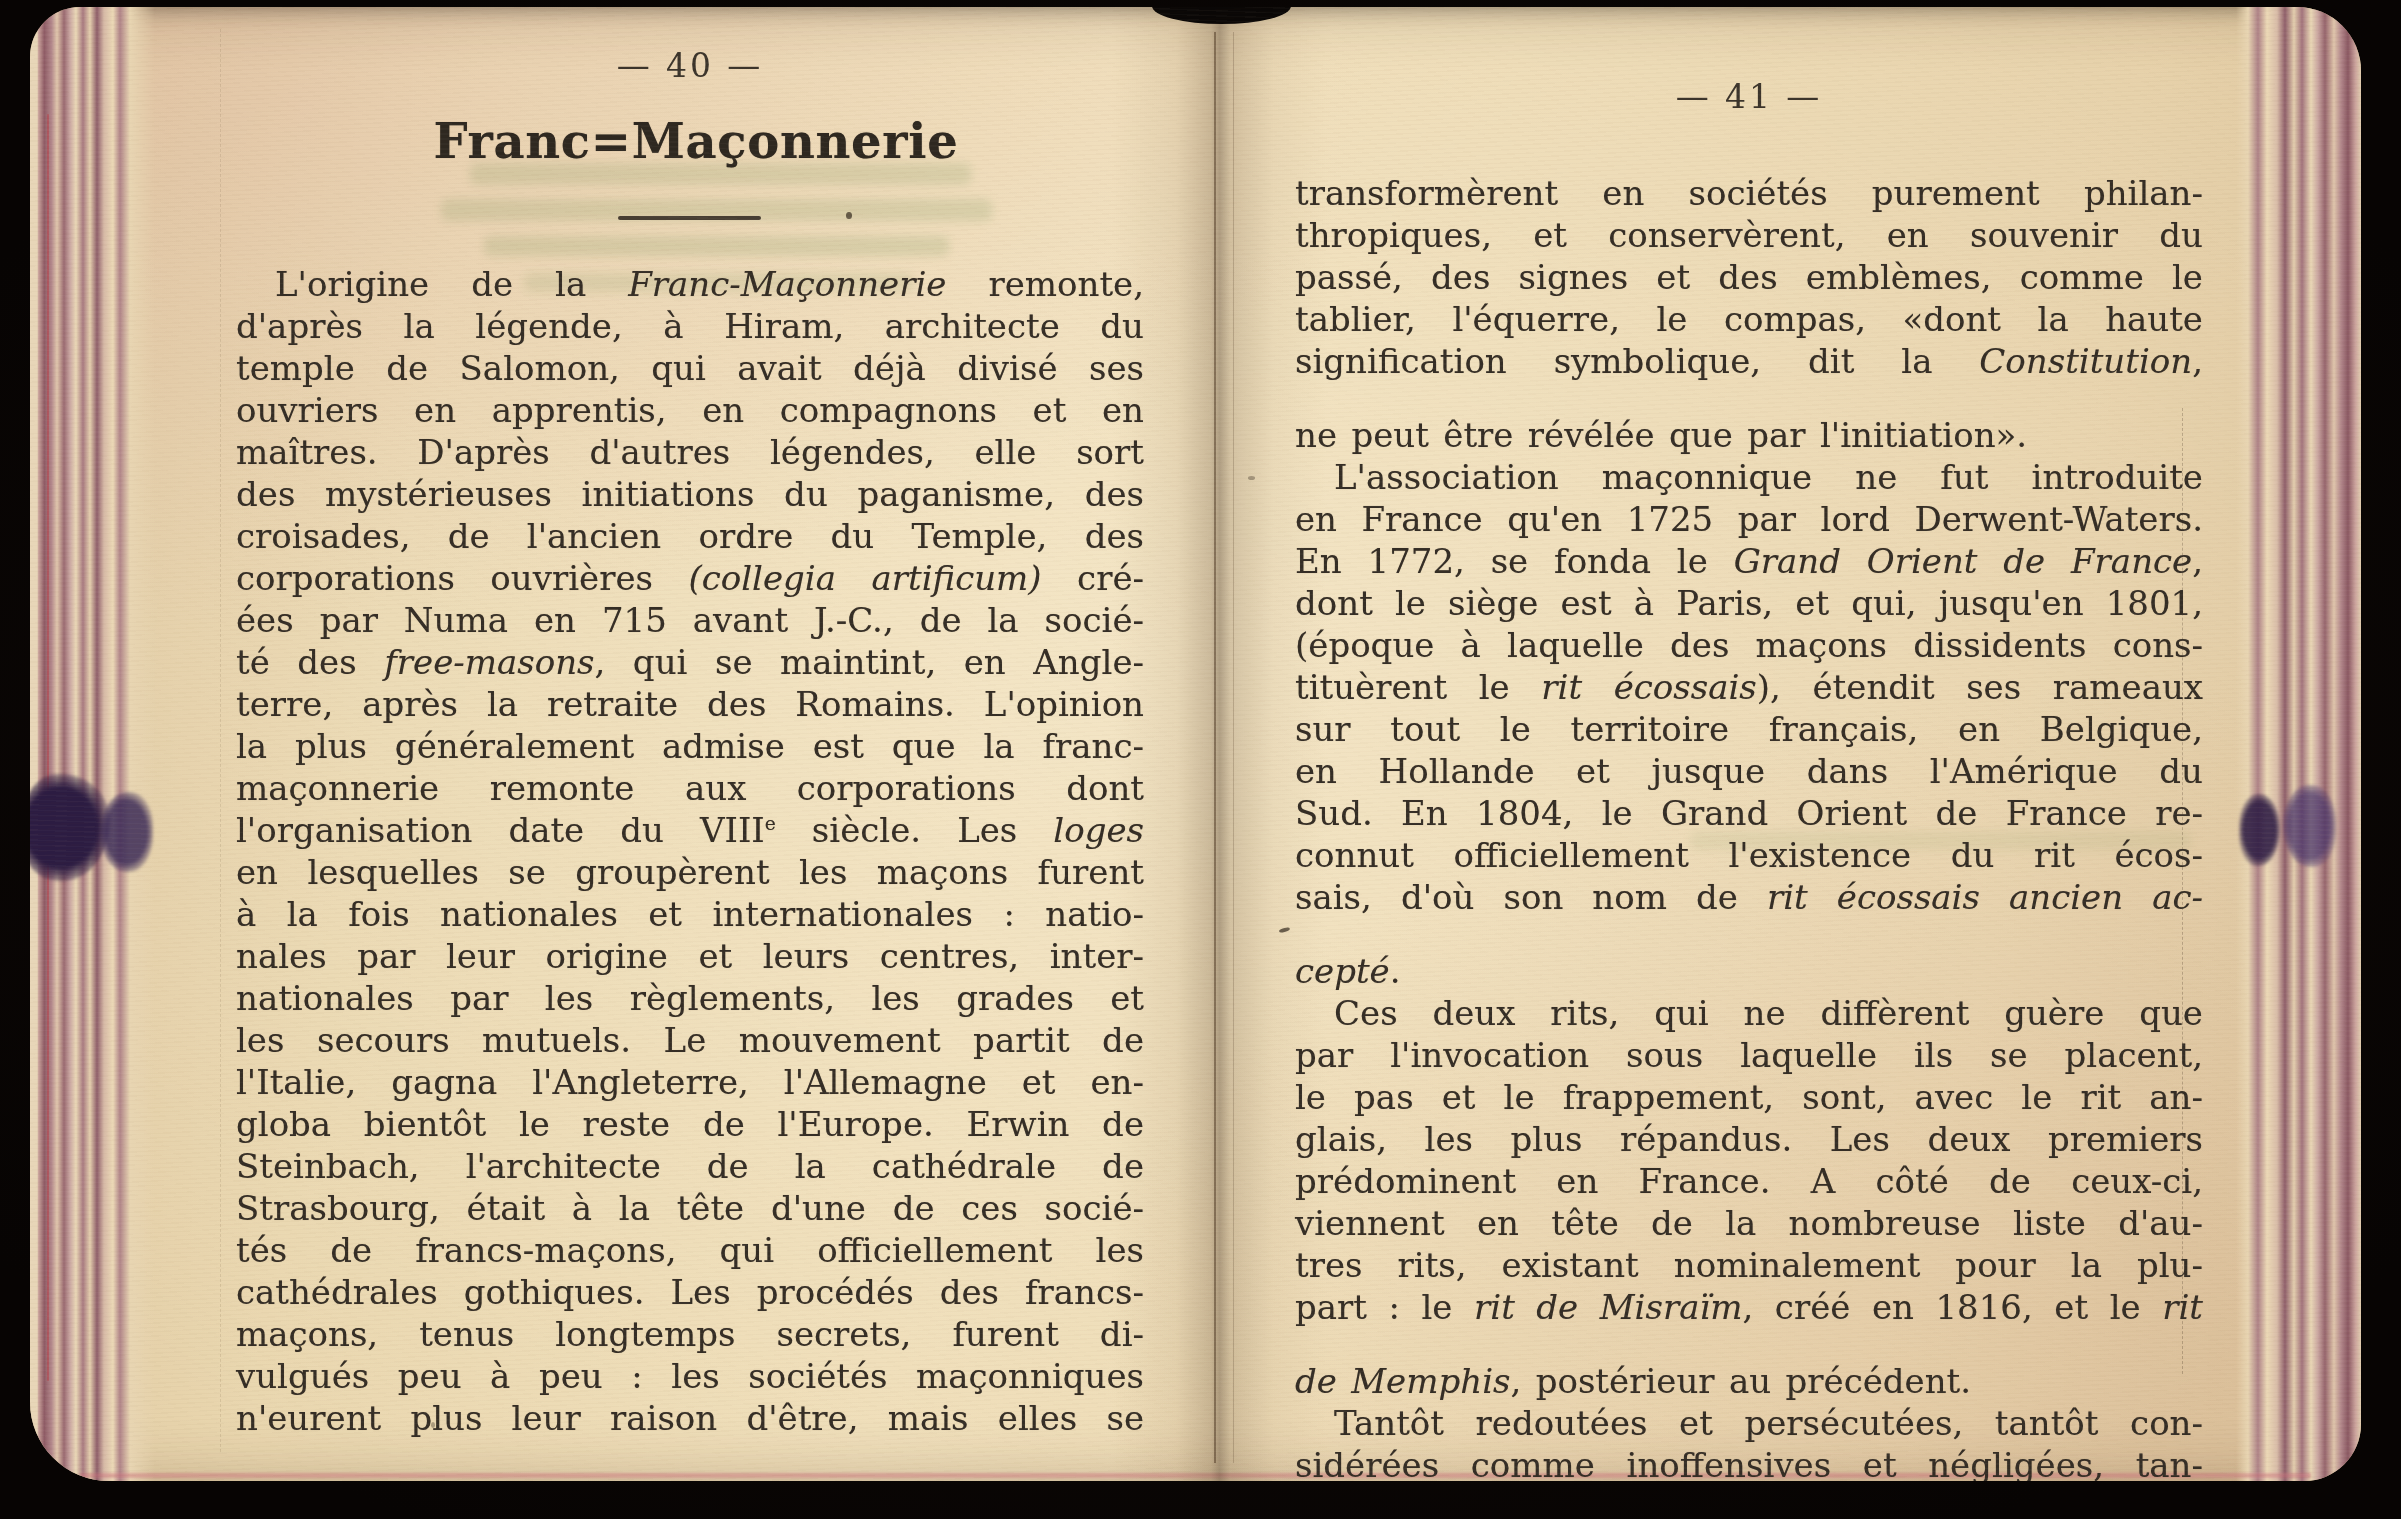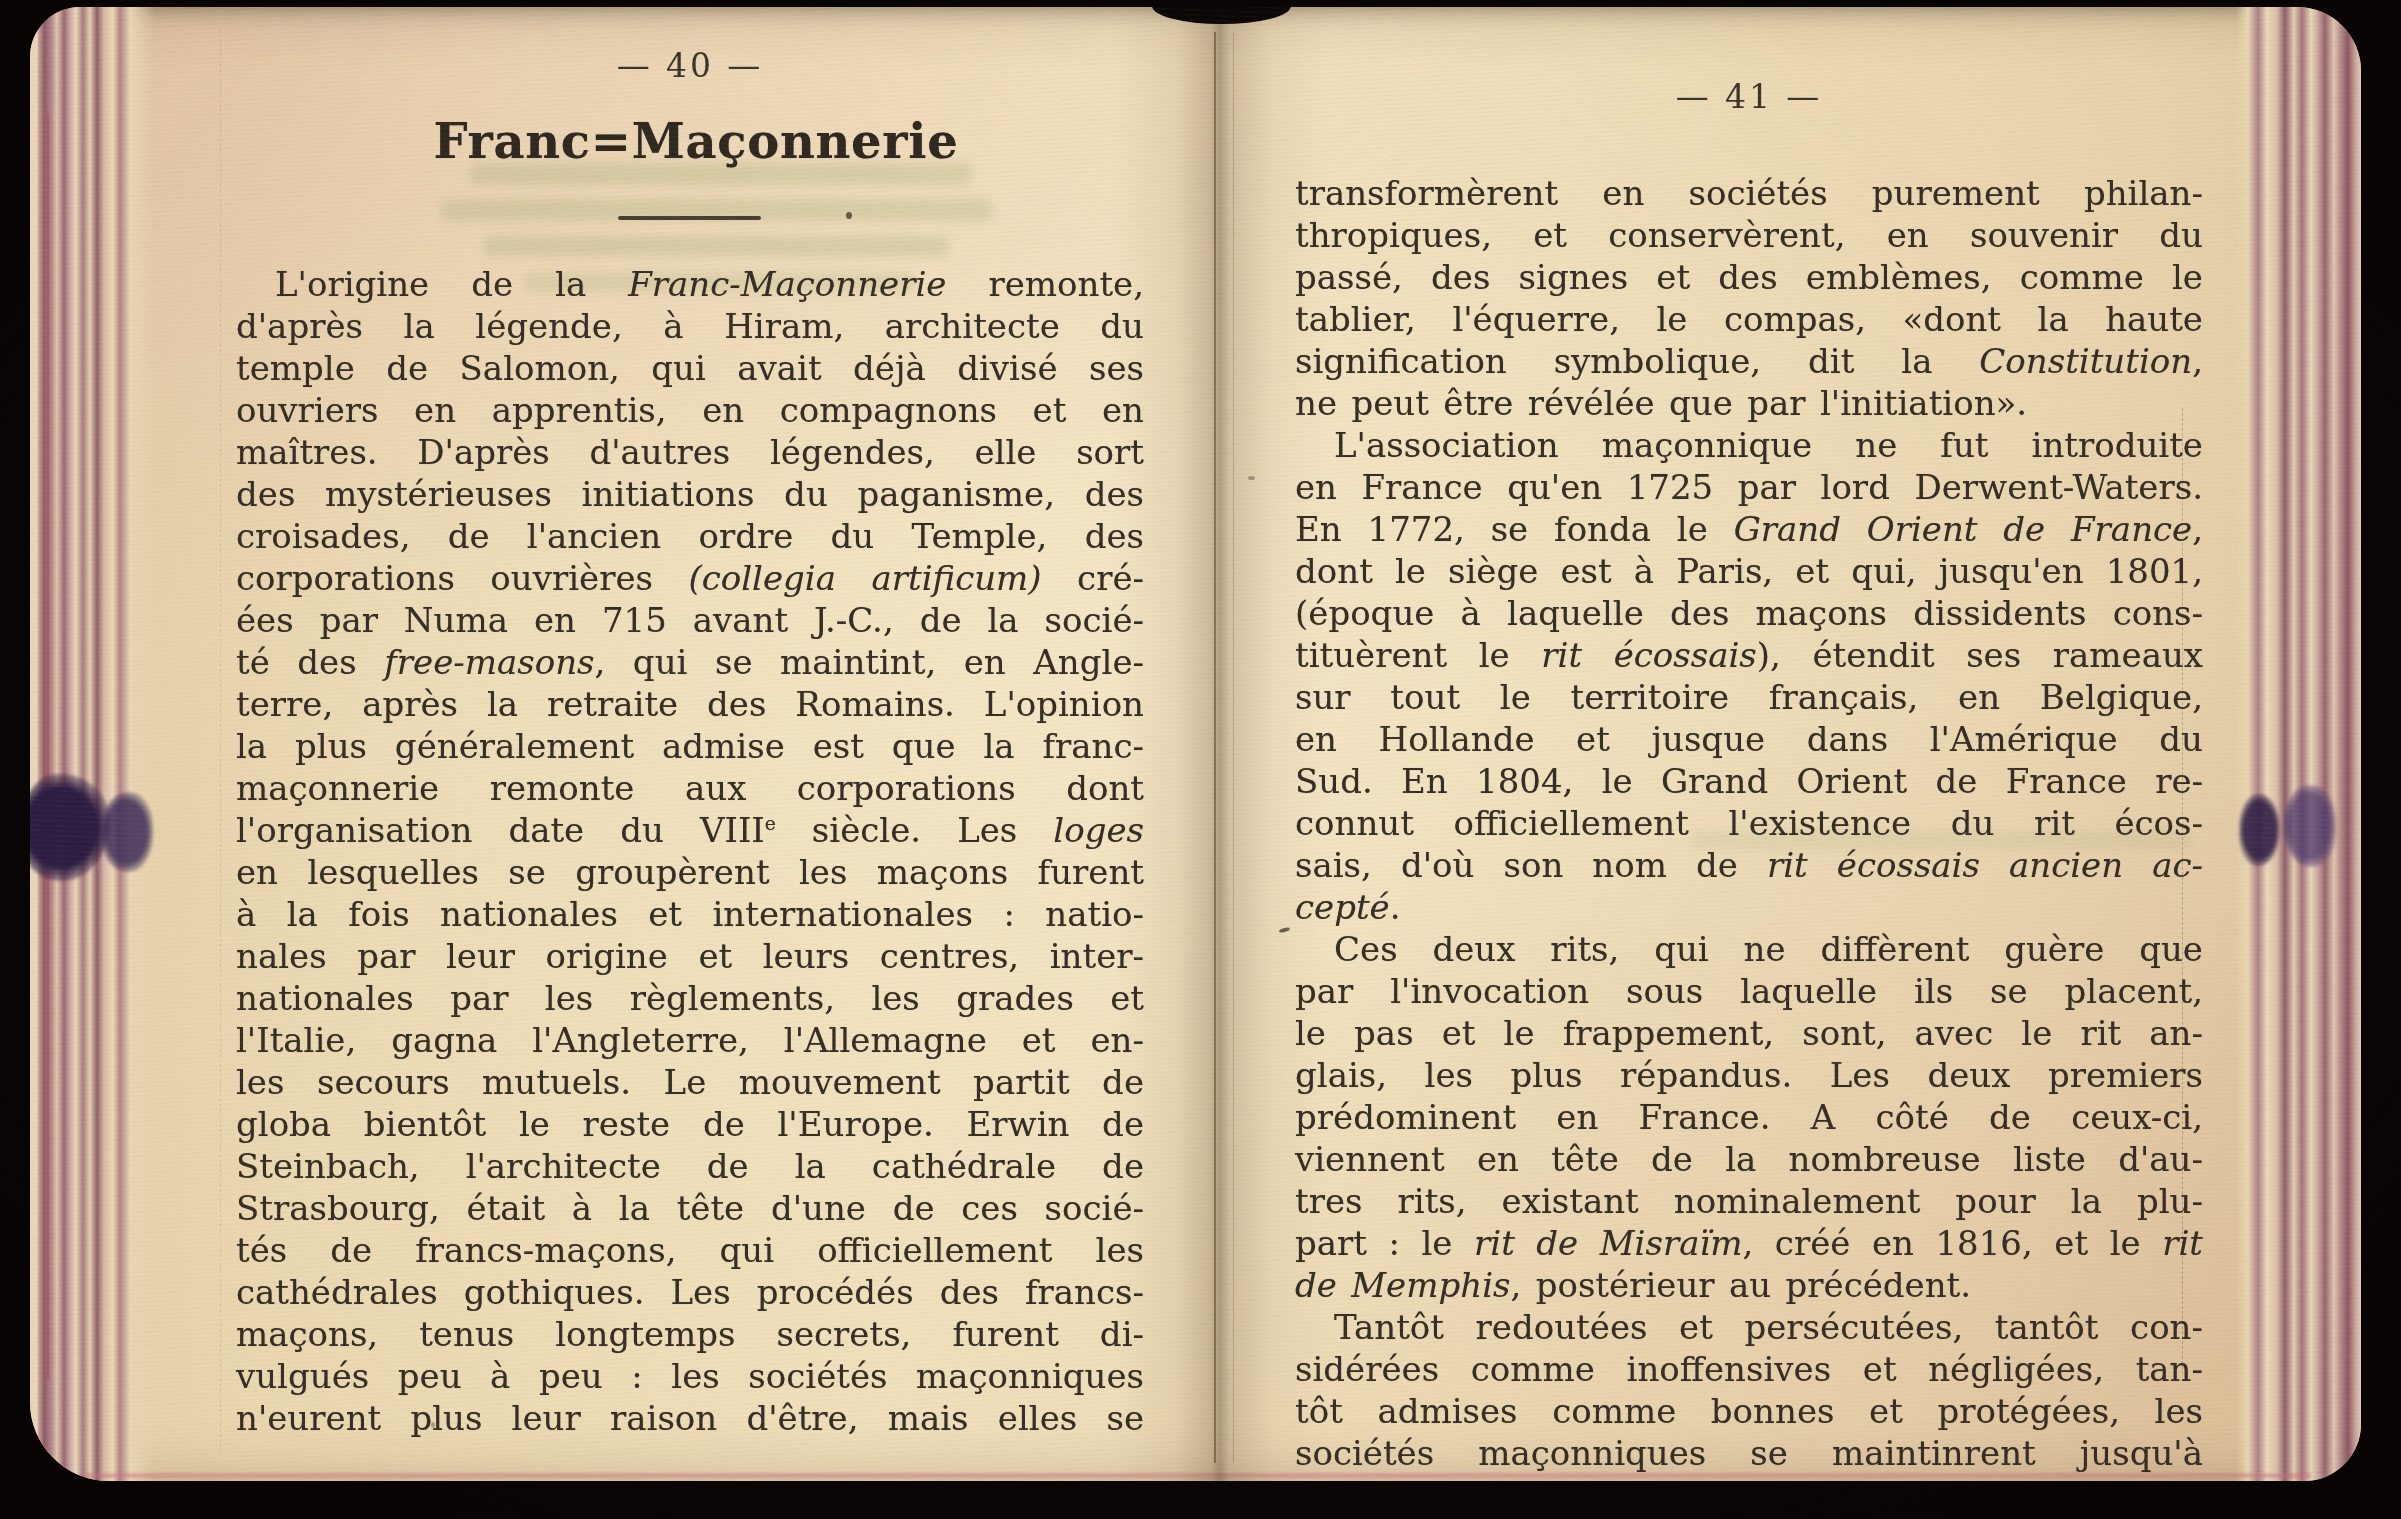--- a/index.html
+++ b/index.html
@@ -53,21 +53,21 @@
     font-size:48px;font-weight:700;letter-spacing:0.7px;color:#2e2820;
     text-shadow:0 0 0.7px rgba(40,30,20,0.5);}
   .title-rule{position:absolute;top:209px;left:50%;width:143px;height:3.6px;
     margin-left:-72px;background:#473e33;border-radius:2.1px;filter:blur(0.4px);}
   .body{position:absolute;width:100%;font-size:34px;line-height:42px;
     word-spacing:3.6px;text-shadow:0 0 0.7px rgba(45,35,25,0.35);}
   .page-left .body{top:256px;}
   .page-right .body{top:165px;}
   .line{text-align:justify;text-align-last:justify;}
   .line.indent{text-indent:39px;}
-  .line.endline{text-align-last:left;}
+  .line.endline{text-align-last:left;margin-top:32px;}
   sup{font-size:.55em;vertical-align:super;line-height:0;}
   .ghost{position:absolute;background:rgba(118,142,84,0.18);filter:blur(4.3px);
     border-radius:7.2px;pointer-events:none;}
   .blot{position:absolute;filter:blur(1.8px);pointer-events:none;}
   .blot-l1{left:-8.6px;top:767px;width:89px;height:107px;
     background:radial-gradient(ellipse at 45% 50%, #2c1c42 0 52%, rgba(44,28,66,0.3) 72%, transparent 85%);
     border-radius:42% 58% 55% 45%/50% 45% 60% 40%;}
   .blot-l2{left:70px;top:785px;width:53px;height:80px;background:
     radial-gradient(ellipse, rgba(59,42,87,0.85) 0 55%, transparent 80%);
     border-radius:55% 45% 48% 52%;}
@@ -131,22 +131,22 @@
           <div class="line">ées par Numa en 715 avant J.-C., de la socié-</div>
           <div class="line">té des <i>free-masons</i>, qui se maintint, en Angle-</div>
           <div class="line">terre, après la retraite des Romains. L'opinion</div>
           <div class="line">la plus généralement admise est que la franc-</div>
           <div class="line">maçonnerie remonte aux corporations dont</div>
           <div class="line">l'organisation date du VIII<sup>e</sup> siècle. Les <i>loges</i></div>
           <div class="line">en lesquelles se groupèrent les maçons furent</div>
           <div class="line">à la fois nationales et internationales : natio-</div>
           <div class="line">nales par leur origine et leurs centres, inter-</div>
           <div class="line">nationales par les règlements, les grades et</div>
+          <div class="line">les secours mutuels. Le mouvement partit de</div>
           <div class="line">l'Italie, gagna l'Angleterre, l'Allemagne et en-</div>
-          <div class="line">les secours mutuels. Le mouvement partit de</div>
           <div class="line">globa bientôt le reste de l'Europe. Erwin de</div>
           <div class="line">Steinbach, l'architecte de la cathédrale de</div>
           <div class="line">Strasbourg, était à la tête d'une de ces socié-</div>
           <div class="line">tés de francs-maçons, qui officiellement les</div>
           <div class="line">cathédrales gothiques. Les procédés des francs-</div>
           <div class="line">maçons, tenus longtemps secrets, furent di-</div>
           <div class="line">vulgués peu à peu : les sociétés maçonniques</div>
           <div class="line">n'eurent plus leur raison d'être, mais elles se</div>
         </div>
     </div>

